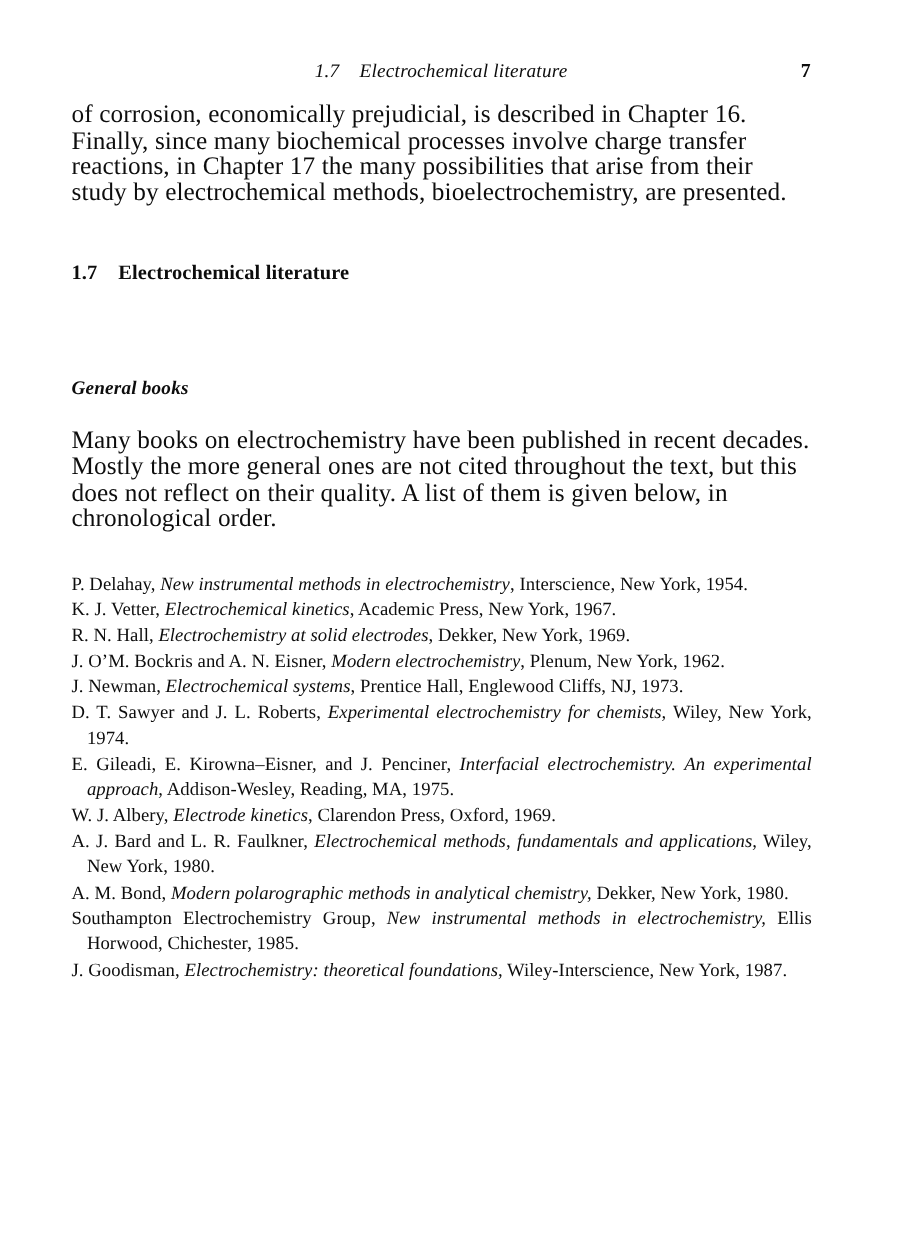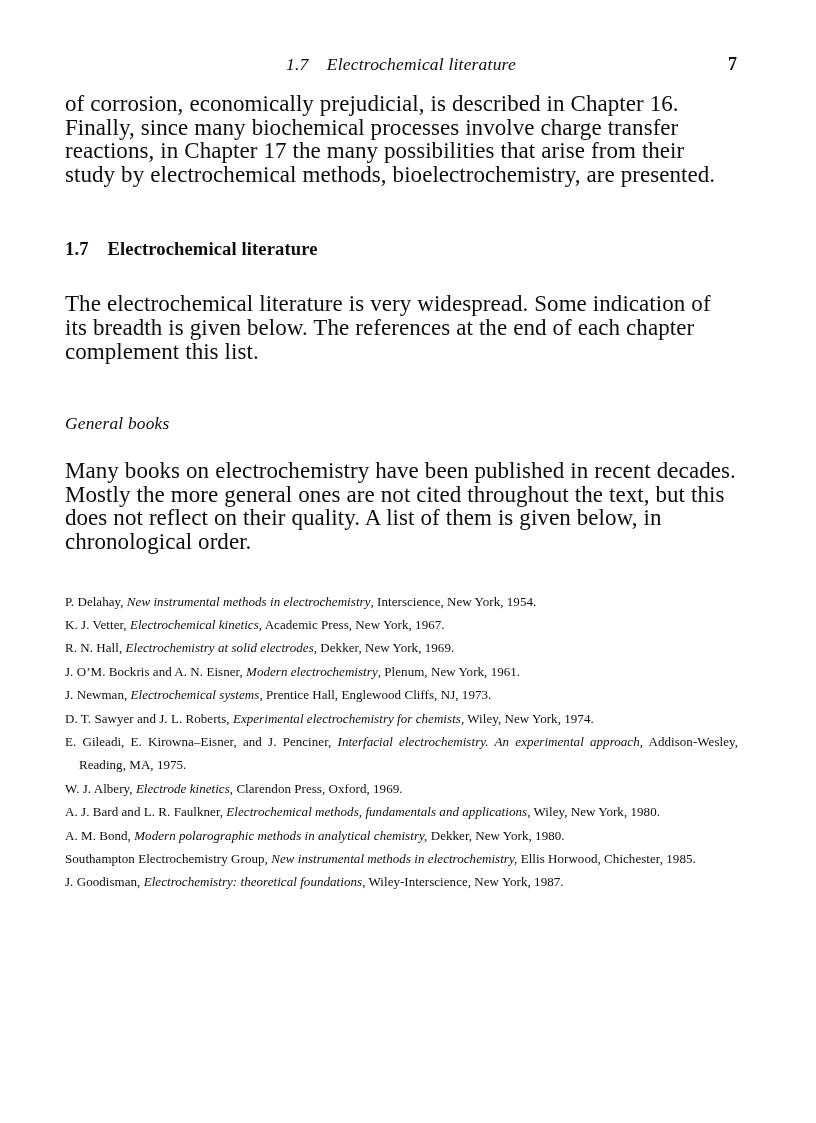--- a/index.html
+++ b/index.html
@@ -74,33 +74,33 @@
     font-weight: bold;
     line-height: 22px;
     letter-spacing: 0.1px;
     white-space: pre;
   }
 
   h3.subsection {
     margin: 0;
     font-size: 17.4px;
     font-style: italic;
-    font-weight: normal;
+    font-weight: bold;
     line-height: 21px;
     letter-spacing: 0.2px;
   }
 
   
   ul.biblio {
     list-style: none;
     margin: 0;
     padding: 0;
   }
   ul.biblio li {
-    font-size: 13px;
+    font-size: 17px;
     line-height: 23.4px;
     text-align: justify;
     text-justify: inter-word;
     padding-left: 14px;
     text-indent: -14px;
     margin: 0;
     letter-spacing: 0.05px;
   }
   ul.biblio li i { font-style: italic; }
   ul.biblio li.flush { text-align: left; }
@@ -118,37 +118,36 @@
   <div class="column">
 
     <p class="body last-left">of corrosion, economically prejudicial, is described in Chapter 16. Finally, since many biochemical processes involve charge transfer reactions, in Chapter 17 the many possibilities that arise from their study by electrochemical methods, bioelectrochemistry, are presented.</p>
 
     <div class="gap-after-intro"></div>
 
     <h2 class="section">1.7    Electrochemical literature</h2>
 
     <div class="gap-after-heading"></div>
 
-    <p class="body last-left">The electrochemical literature is very widespread. Some indication of its breadth is given below. The references at the end of each chapter complement this list.</p>
 
     <div class="gap-before-general"></div>
 
     <h3 class="subsection">General books</h3>
 
     <div class="gap-after-general"></div>
 
     <p class="body last-left">Many books on electrochemistry have been published in recent decades. Mostly the more general ones are not cited throughout the text, but this does not reflect on their quality. A list of them is given below, in chronological order.</p>
 
     <div class="gap-before-refs"></div>
 
     <ul class="biblio">
         <li class="flush"><span>P. Delahay, </span><i>New instrumental methods in electrochemistry</i><span>, Interscience, New York, 1954.</span></li>
         <li class="flush"><span>K. J. Vetter, </span><i>Electrochemical kinetics</i><span>, Academic Press, New York, 1967.</span></li>
         <li class="flush"><span>R. N. Hall, </span><i>Electrochemistry at solid electrodes</i><span>, Dekker, New York, 1969.</span></li>
-        <li class="flush"><span>J. O’M. Bockris and A. N. Eisner, </span><i>Modern electrochemistry</i><span>, Plenum, New York, 1961.</span></li>
+        <li class="flush"><span>J. O’M. Bockris and A. N. Eisner, </span><i>Modern electrochemistry</i><span>, Plenum, New York, 1962.</span></li>
         <li class="flush"><span>J. Newman, </span><i>Electrochemical systems</i><span>, Prentice Hall, Englewood Cliffs, NJ, 1973.</span></li>
         <li><span>D. T. Sawyer and J. L. Roberts, </span><i>Experimental electrochemistry for chemists,</i><span> Wiley, New York, 1974.</span></li>
         <li><span>E. Gileadi, E. Kirowna–Eisner, and J. Penciner, </span><i>Interfacial electrochemistry. An experimental approach,</i><span> Addison-Wesley, Reading, MA, 1975.</span></li>
         <li class="flush"><span>W. J. Albery, </span><i>Electrode kinetics</i><span>, Clarendon Press, Oxford, 1969.</span></li>
         <li><span>A. J. Bard and L. R. Faulkner, </span><i>Electrochemical methods, fundamentals and applications,</i><span> Wiley, New York, 1980.</span></li>
         <li><span>A. M. Bond, </span><i>Modern polarographic methods in analytical chemistry,</i><span> Dekker, New York, 1980.</span></li>
         <li><span>Southampton Electrochemistry Group, </span><i>New instrumental methods in electrochemistry,</i><span> Ellis Horwood, Chichester, 1985.</span></li>
         <li><span>J. Goodisman, </span><i>Electrochemistry: theoretical foundations,</i><span> Wiley-Interscience, New York, 1987.</span></li>
       </ul>
 

